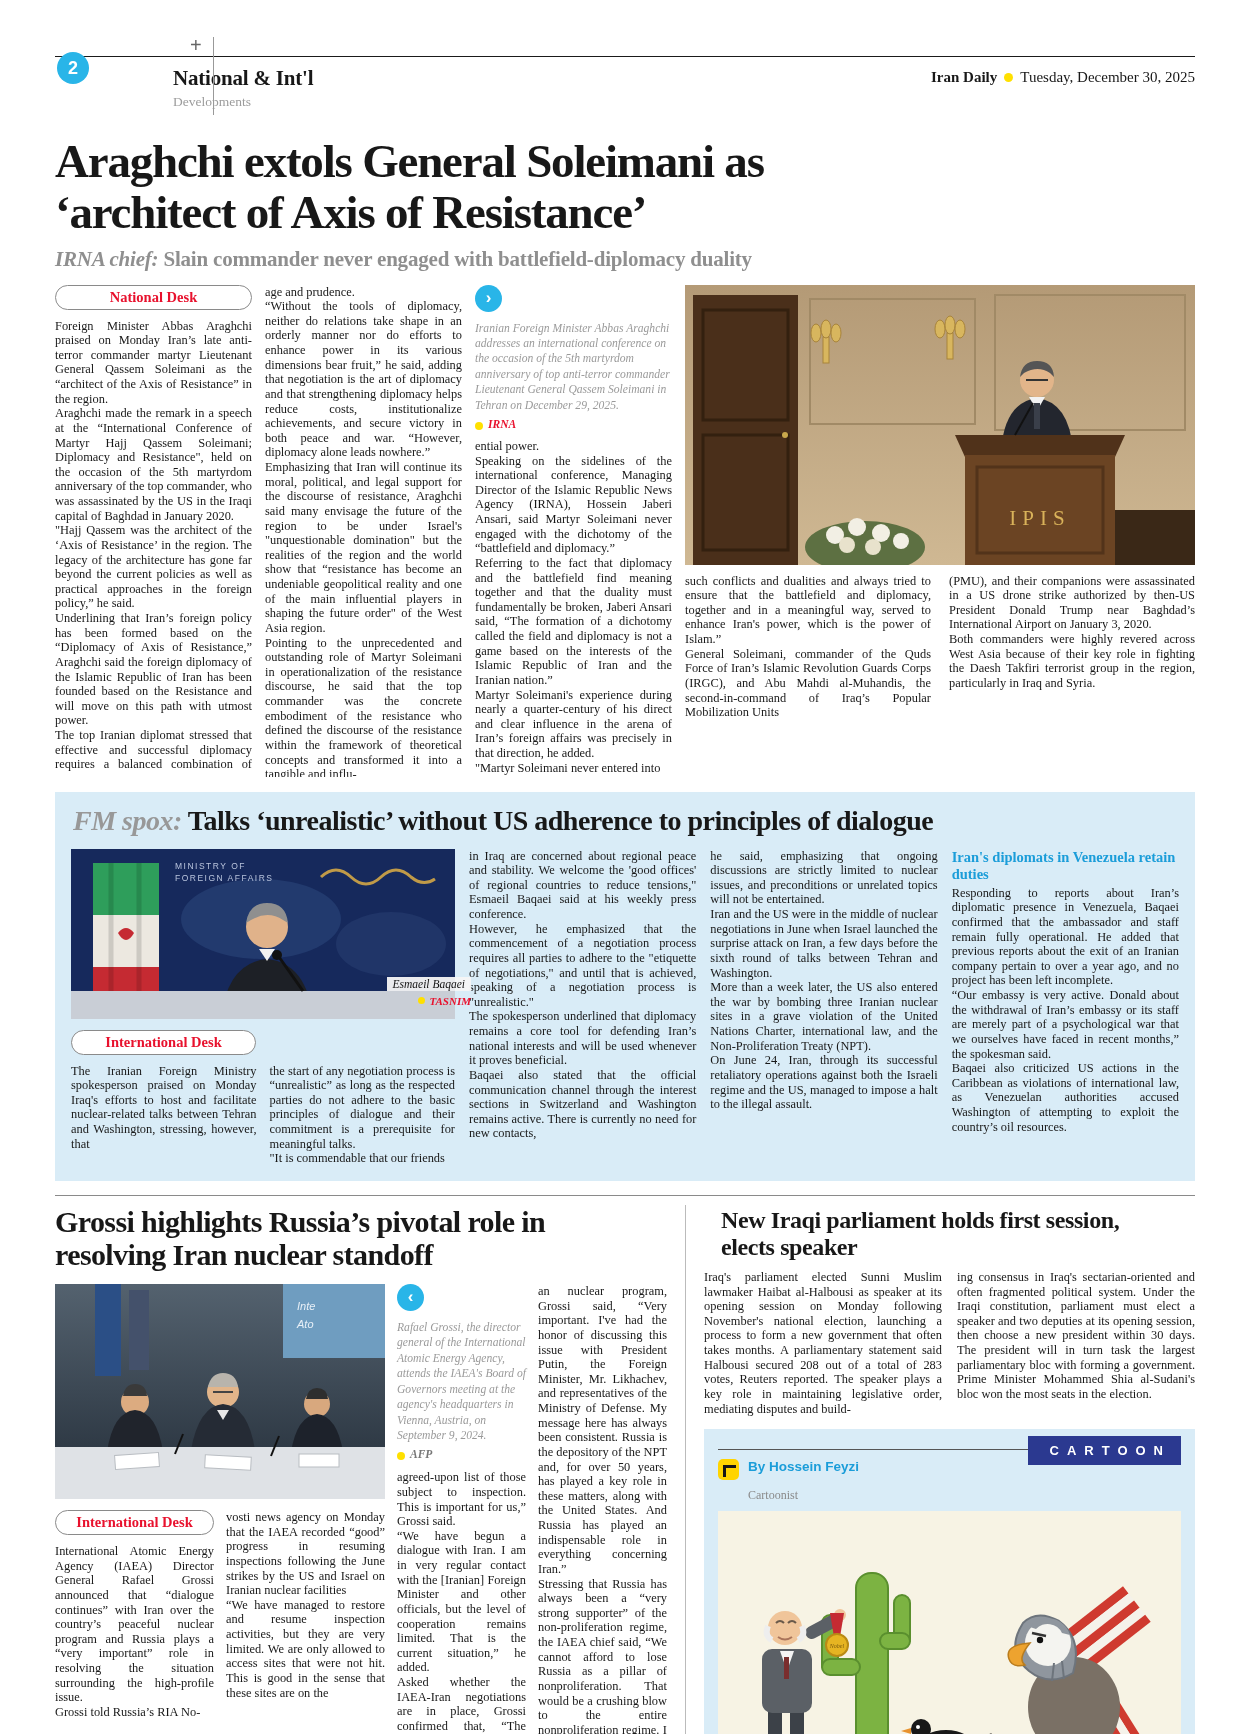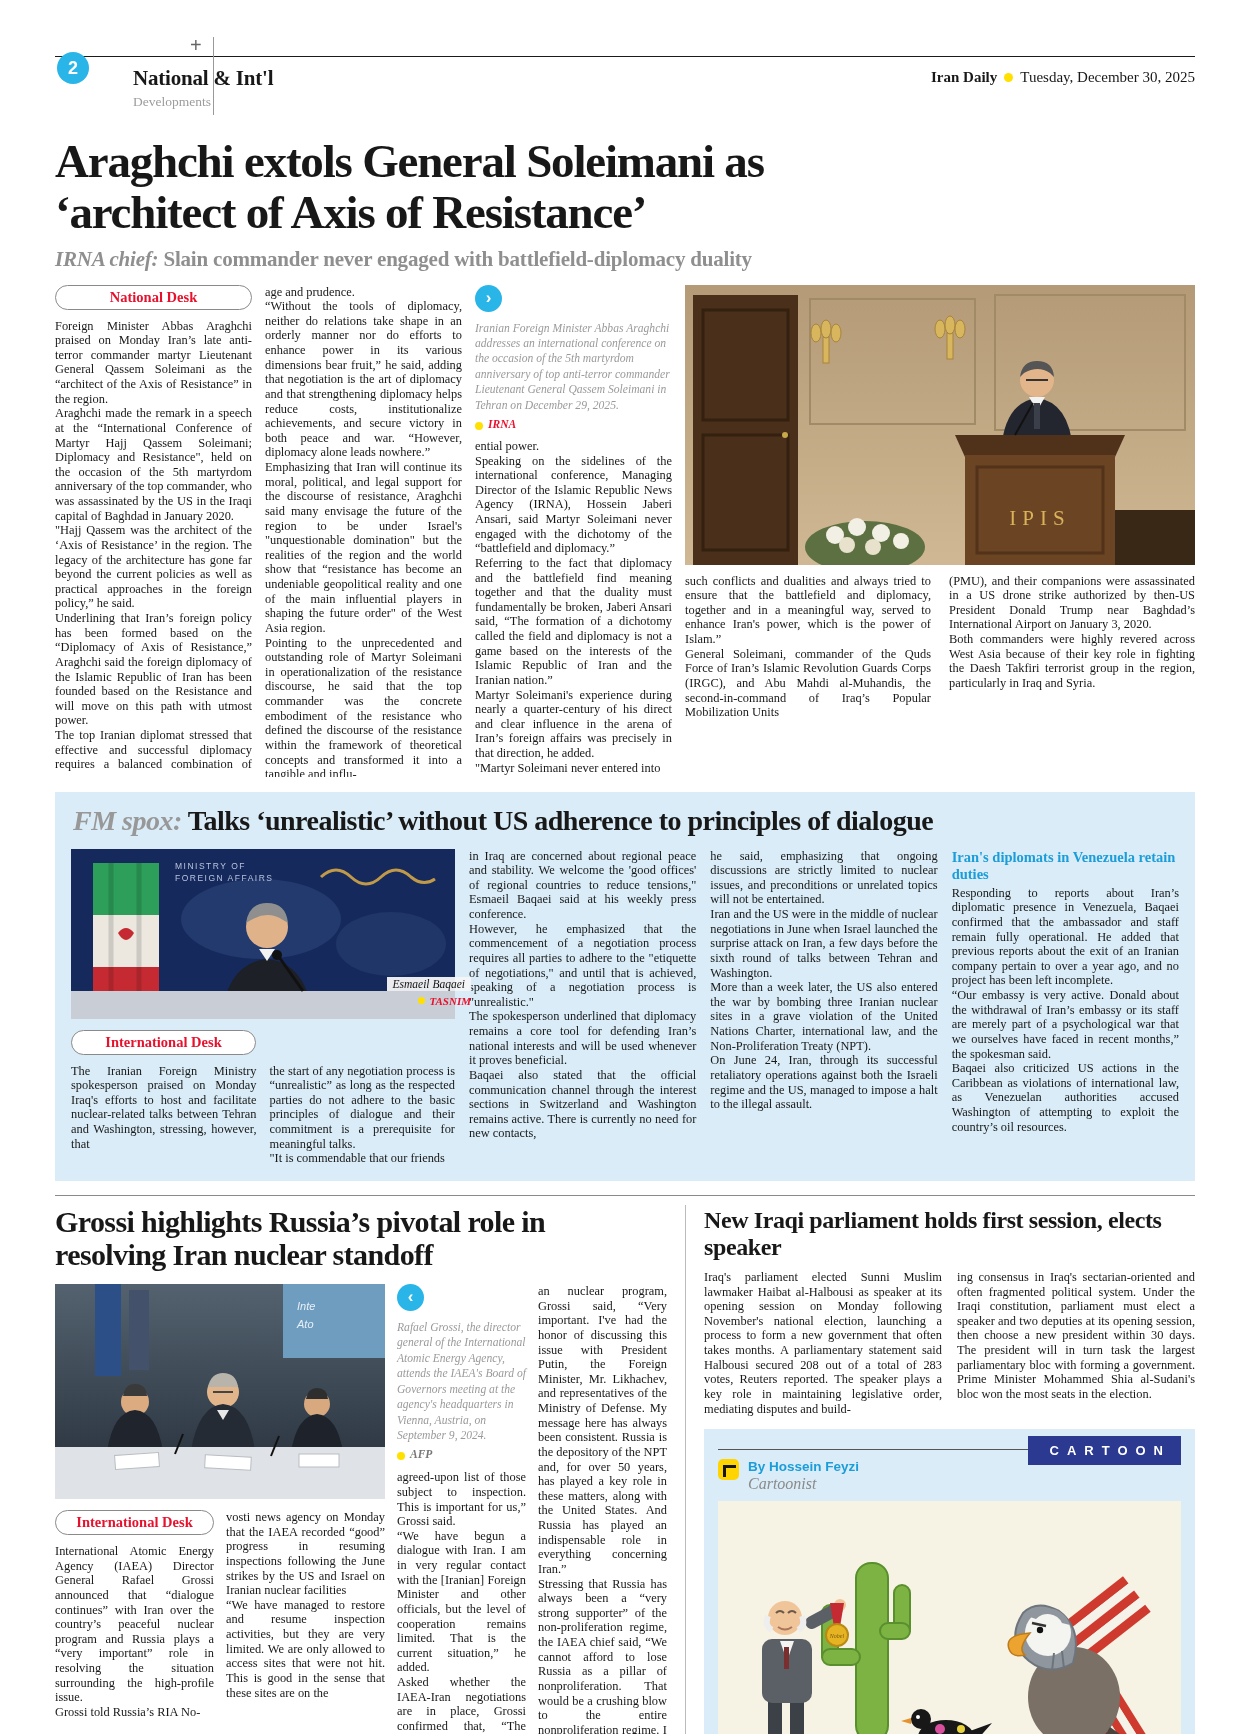--- a/index.html
+++ b/index.html
@@ -6,21 +6,21 @@
   html, body { width: 1250px; height: 1734px; overflow: hidden; background: #fff; }
   body { font-family: "Liberation Serif", serif; color: #181818; position: relative; }
   .page { position: absolute; left: 55px; top: 0; width: 1140px; }
   .reg-mark { position: absolute; left: 190px; top: 34px; color: #666; font: 400 20px "Liberation Sans", sans-serif; }
 
   
   .header { margin-top: 56px; border-top: 1.5px solid #1a1a1a; padding-top: 9px; position: relative; height: 64px; display: flex; }
   .pageno { position: absolute; left: 2px; top: -5px; width: 32px; height: 32px; border-radius: 50%;
             background: #29b5e8; color: #fff; font: 700 18px/32px "Liberation Sans", sans-serif; text-align: center; }
   .header-vrule { position: absolute; left: 158px; top: -20px; width: 1px; height: 78px; background: #999; }
-  .sec-block { margin-left: 78px; }
+  .sec-block { margin-left: 118px; }
   .sec-title { font-size: 21px; font-weight: 700; letter-spacing: -0.2px; }
   .sec-sub { font-size: 13.5px; color: #9c9c9c; margin-top: 3px; }
   .header-right { margin-left: auto; display: flex; align-items: center; gap: 7px; font-size: 15px; height: 22px; }
   .brand { font-weight: 700; }
   .ydot { width: 9px; height: 9px; border-radius: 50%; background: #ffe000; display: inline-block; flex: none; }
 
   
   .a1-headline { font-size: 47px; font-weight: 700; line-height: 1.08; letter-spacing: -1.2px; margin-top: 16px; width: 810px; }
   .a1-subhead { font-size: 21px; font-weight: 700; color: #8f8f8f; margin: 9px 0 13px; letter-spacing: -0.2px; }
   .a1-subhead .pfx { font-style: italic; }
@@ -70,33 +70,33 @@
   .g-headline { font-size: 30px; font-weight: 700; line-height: 1.12; letter-spacing: -0.6px; width: 570px; margin-bottom: 12px; }
   .g-row { display: flex; gap: 12px; }
   .g-colA { width: 330px; flex: none; }
   .g-photo { width: 330px; height: 215px; display: block; }
   .g-sub { display: flex; gap: 12px; margin-top: 11px; }
   .g-sub > div { flex: 1; }
   .g-sub .badge { width: 100%; }
   .g-colB, .g-colC { width: 129px; flex: none; }
   .g-colB .body-text { margin-top: 10px; }
 
-  .iraq-headline { font-size: 24px; font-weight: 700; letter-spacing: -0.4px; margin: 2px 0 9px; }
+  .iraq-headline { font-size: 24px; font-weight: 700; letter-spacing: -0.4px; margin: 2px 17px 9px; }
   .iraq-cols { display: flex; gap: 15px; }
   .iraq-cols > div { flex: 1; }
 
   .cartoon-box { background: #d9ecf7; margin-top: 13px; padding: 0 14px 10px; position: relative; height: 330px; overflow: hidden; }
   .cartoon-head { border-top: 1.5px solid #555; margin-top: 20px; padding-top: 9px; display: flex; gap: 9px; position: relative; }
   .cartoon-bar { position: absolute; right: 0; top: -14px; background: #2b3990; color: #fff;
                  font: 700 13px/1 "Liberation Sans", sans-serif; letter-spacing: 8px; padding: 8px 10px 8px 22px; }
   .by-icon { width: 21px; height: 21px; background: #ffd400; border-radius: 5px; position: relative; flex: none; }
   .by-icon::after { content: ""; position: absolute; left: 5px; top: 6px; width: 10px; height: 9px;
                     border-left: 3.5px solid #161616; border-top: 3.5px solid #161616; }
   .by-name { color: #1b9dd9; font-weight: 700; font-size: 13.5px; font-family: "Liberation Sans", sans-serif; }
-  .by-role { font-style: italic; color: #8a8a8a; font-size: 16px; margin-top: 1px; }
+  .by-role { color: #8a8a8a; font-size: 12px; margin-top: 14px; }
   .cartoon-art { margin-top: 8px; display: block; }
 </style>
 </head>
 <body>
 
 <div class="reg-mark">+</div>
 
 <div class="page">
 
   <div class="header">

